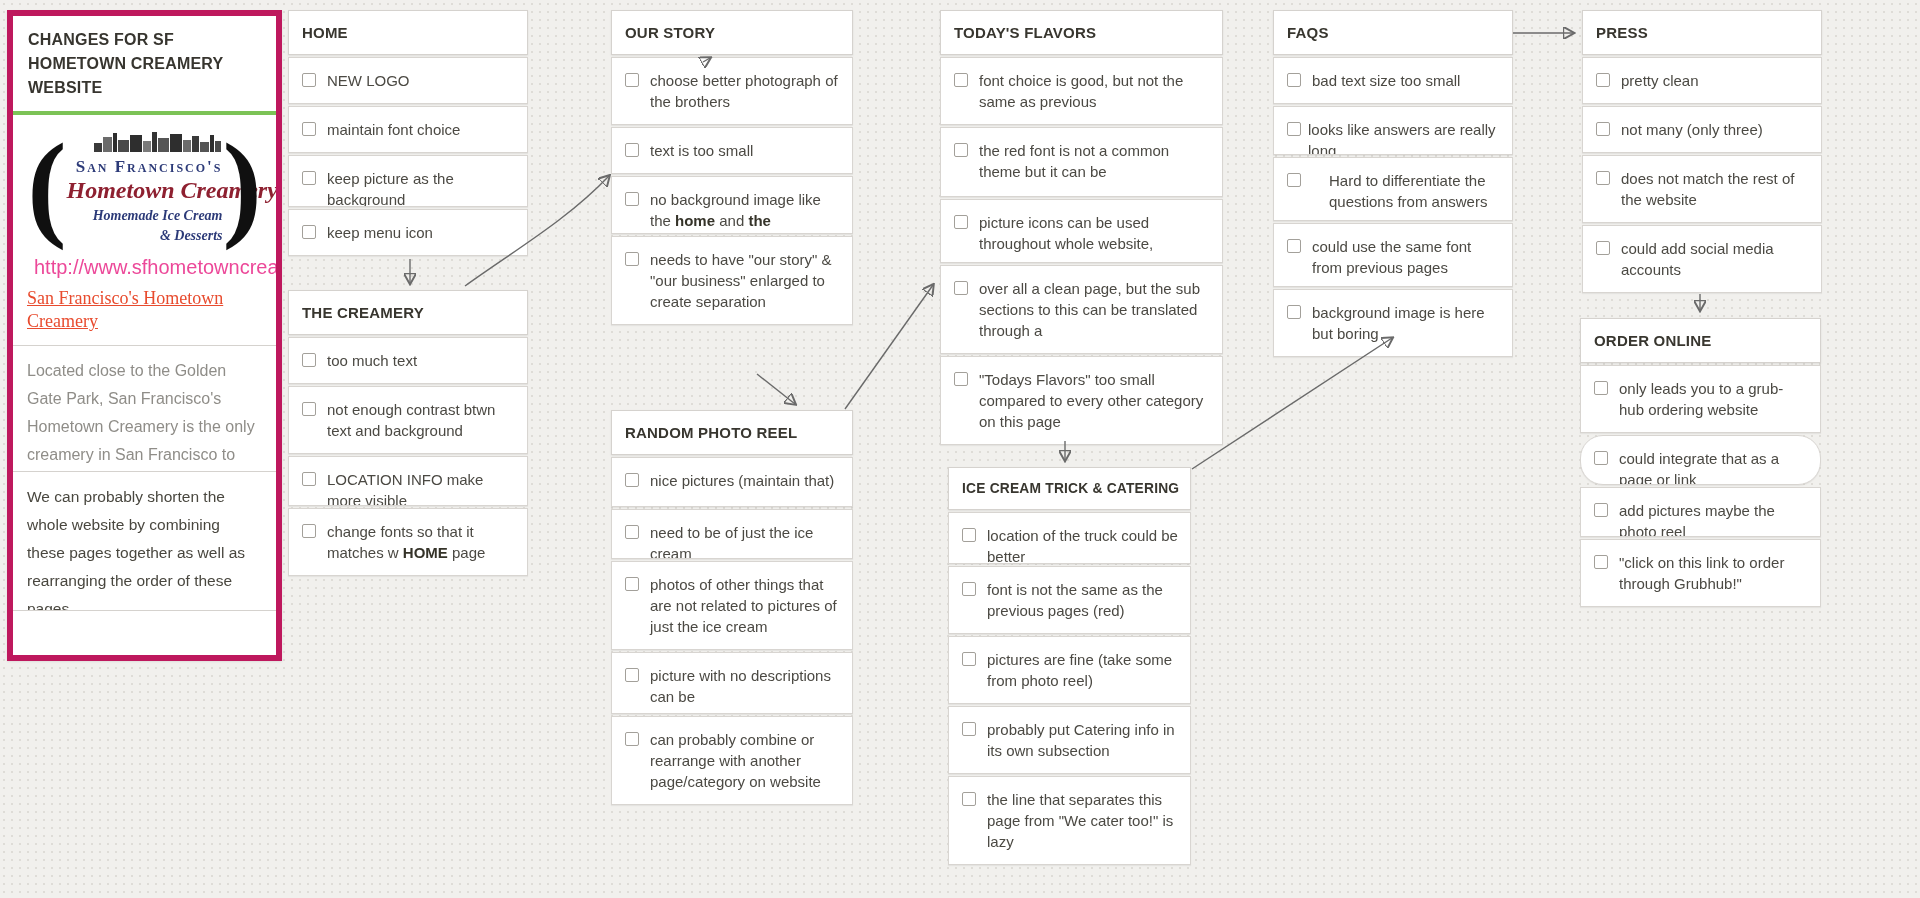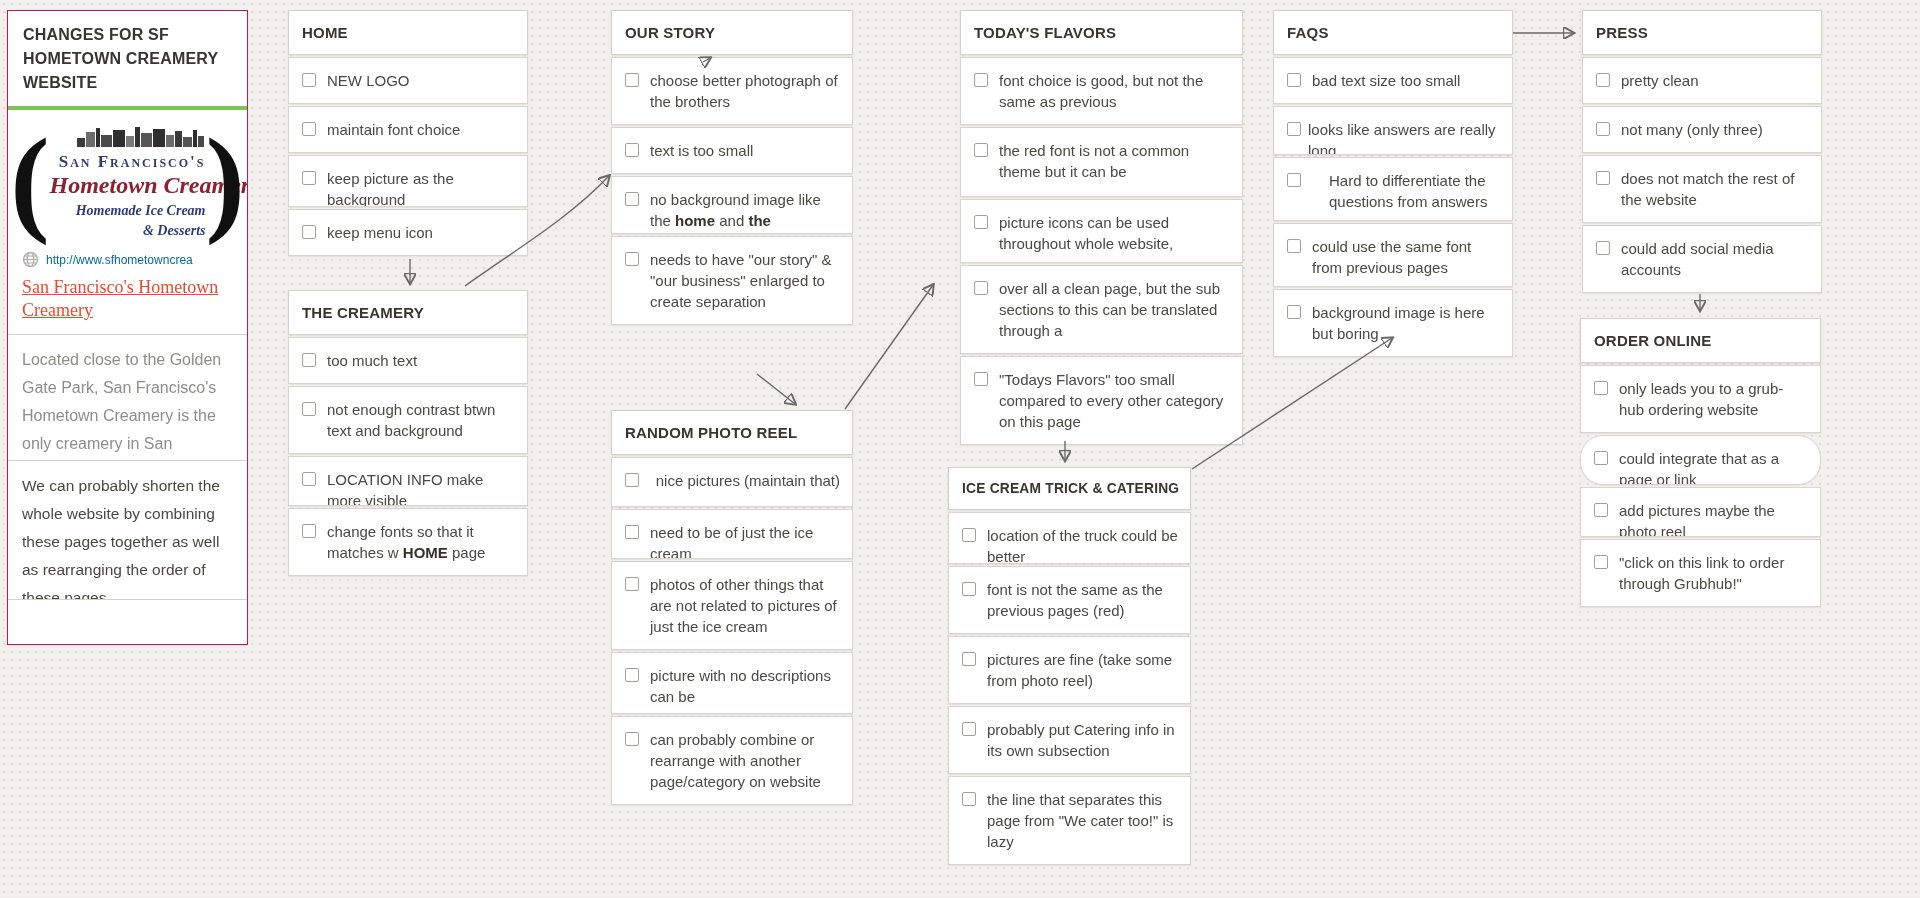--- a/index.html
+++ b/index.html
@@ -12,32 +12,32 @@
     background-color:#f1f0ed;
     background-image:radial-gradient(circle,#dedcd7 1px,transparent 1.2px);
     background-size:8px 8px;
     position:relative;
   }
   .card{position:absolute;background:#fff}
   
   svg.connectors{position:absolute;left:0;top:0;z-index:6;pointer-events:none}
   svg.connectors path{stroke:#6a6a6a;stroke-width:1.4;fill:none}
   
-  #info-panel{left:7px;top:10px;width:241px;border:1px solid #be185d;box-shadow:0 1px 2px rgba(0,0,0,.07);z-index:2}
+  #info-panel{left:7px;top:10px;width:275px;border:6px solid #be185d;box-shadow:0 1px 2px rgba(0,0,0,.07);z-index:2}
   .panel-title{padding:12px 15px 11px;border-bottom:4px solid var(--accent-green);
     font-size:16px;line-height:24px;font-weight:bold;color:#37352f;letter-spacing:.2px}
   .panel-logo{height:137px;overflow:hidden;display:flex;justify-content:center;align-items:center;padding-top:4px}
   .paren{font-family:"Liberation Serif","DejaVu Serif",serif;font-weight:bold;font-size:118px;line-height:118px;color:#101010}
   .logo-mid{width:156px;text-align:right;padding-top:2px}
   .logo-sf{font-family:"Liberation Serif",serif;font-variant:small-caps;font-weight:bold;letter-spacing:2px;
     font-size:17px;color:var(--logo-navy);margin-top:1px}
   .logo-hc{font-family:"Liberation Serif",serif;font-style:italic;font-weight:bold;font-size:24px;
     color:var(--logo-maroon);margin-top:0px;white-space:nowrap}
   .logo-sub{font-family:"Liberation Serif",serif;font-style:italic;font-weight:bold;font-size:14px;color:var(--logo-navy);margin-top:4px}
-  .panel-url{display:flex;align-items:center;gap:7px;padding:4px 14px 0;color:#0369a1;font-size:12px;white-space:nowrap;overflow:hidden}
+  .panel-url{display:flex;align-items:center;gap:7px;padding:4px 14px 0;color:#ec4899;font-size:20px;white-space:nowrap;overflow:hidden}
   .panel-link{display:block;padding:8px 14px 12px;font-family:"Liberation Serif","DejaVu Serif",serif;
     font-size:18px;line-height:23px;color:var(--link-red);text-decoration:underline;cursor:pointer}
   .panel-desc{border-top:1px solid #d5d2ce;height:126px;overflow:hidden;padding:11px 14px;
     color:#8f8d88;font-size:16px;line-height:28px}
   .panel-note{border-top:1px solid #d5d2ce;height:139px;overflow:hidden;padding:11px 14px;
     color:#49473f;font-size:15.5px;line-height:28px}
   .panel-empty{border-top:1px solid #d5d2ce;height:45px}
   
   .checklist{position:absolute;z-index:2}
   .cl-title{background:#fff;border:1px solid #d5d2ce;box-shadow:0 1px 2px rgba(0,0,0,.08);
@@ -46,21 +46,21 @@
   #cl-icecream .cl-title{font-size:13.8px}
   .cl-item{background:#fff;border:1px solid #d8d5d1;box-shadow:0 1px 1px rgba(0,0,0,.05);
     margin-top:2px;padding:12px 12px 12px 13px;display:flex;gap:11px;overflow:hidden}
   .cb{width:14px;height:14px;flex:0 0 14px;margin-top:3px;border:1.6px solid #a3a09a;border-radius:2px;background:#fff}
   .cl-text{font-size:15px;line-height:21px;color:#4b4943}
   .cl-text b{color:#353329}
   #cl-home{left:288px;top:10px;width:240px}
   #cl-creamery{left:288px;top:290px;width:240px}
   #cl-ourstory{left:611px;top:10px;width:242px}
   #cl-photoreel{left:611px;top:410px;width:242px}
-  #cl-flavors{left:960px;top:10px;width:283px}
+  #cl-flavors{left:940px;top:10px;width:283px}
   #cl-icecream{left:948px;top:467px;width:243px}
   #cl-faqs{left:1273px;top:10px;width:240px}
   #cl-press{left:1582px;top:10px;width:240px}
   #cl-order{left:1580px;top:318px;width:241px}
 </style>
 </head>
 <body>
 
 <div style="position:absolute;inset:0">
 
@@ -180,21 +180,21 @@
         <span class="cb"></span>
         <span class="cl-text">no background image like the <b>home</b> and <b>the</b></span>
       </div>
       <div class="cl-item">
         <span class="cb"></span>
         <span class="cl-text">needs to have "our story" &amp; "our business" enlarged to create separation</span>
       </div>
     </section>
   <section class="checklist" id="cl-photoreel">
       <div class="cl-title">RANDOM PHOTO REEL</div>
-      <div class="cl-item" style="height: 50px; justify-content: space-between;">
+      <div class="cl-item" style="height: 50px;">
         <span class="cb"></span>
         <span class="cl-text">nice pictures (maintain that)</span>
       </div>
       <div class="cl-item" style="height: 50px;">
         <span class="cb"></span>
         <span class="cl-text">need to be of just the ice cream</span>
       </div>
       <div class="cl-item">
         <span class="cb"></span>
         <span class="cl-text">photos of other things that are not related to pictures of just the ice cream</span>

